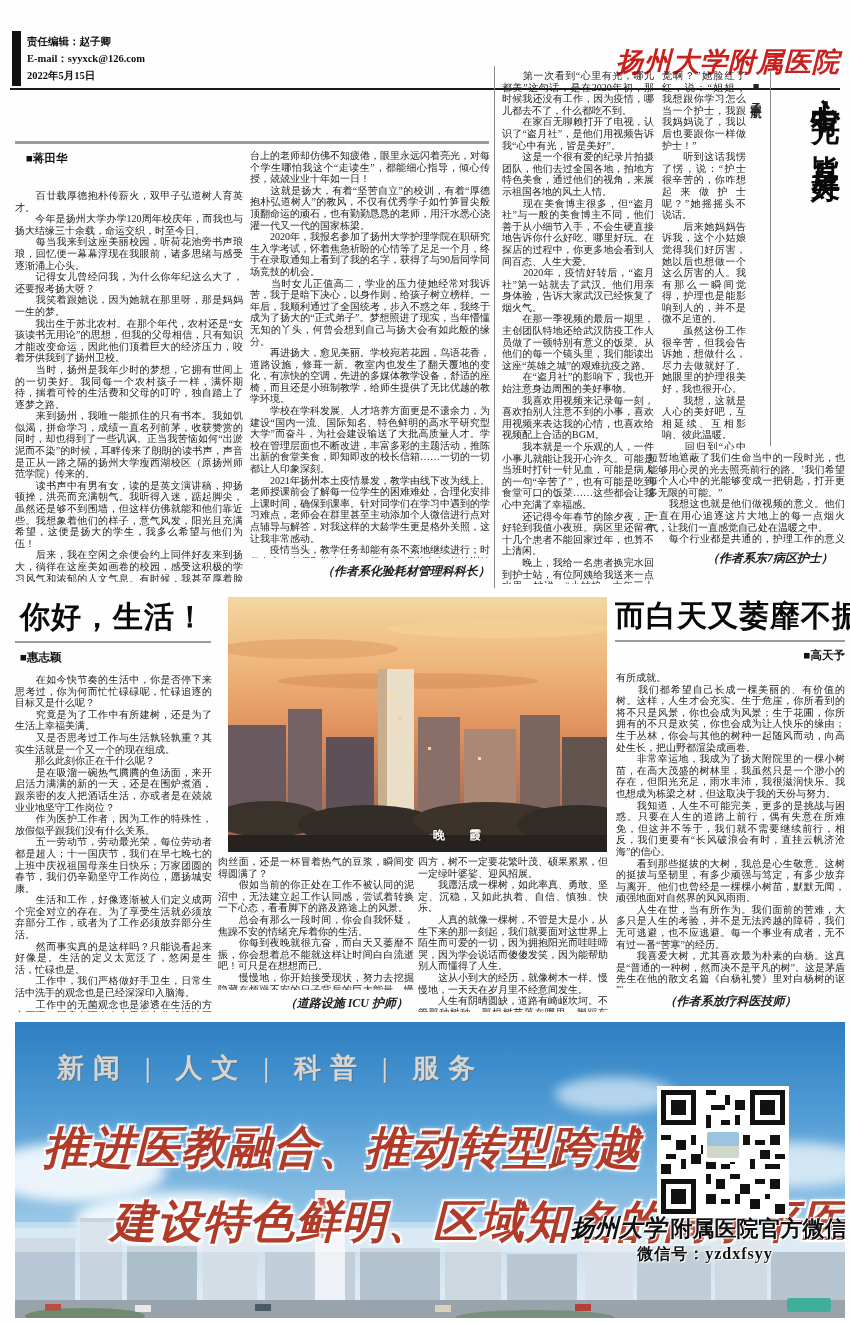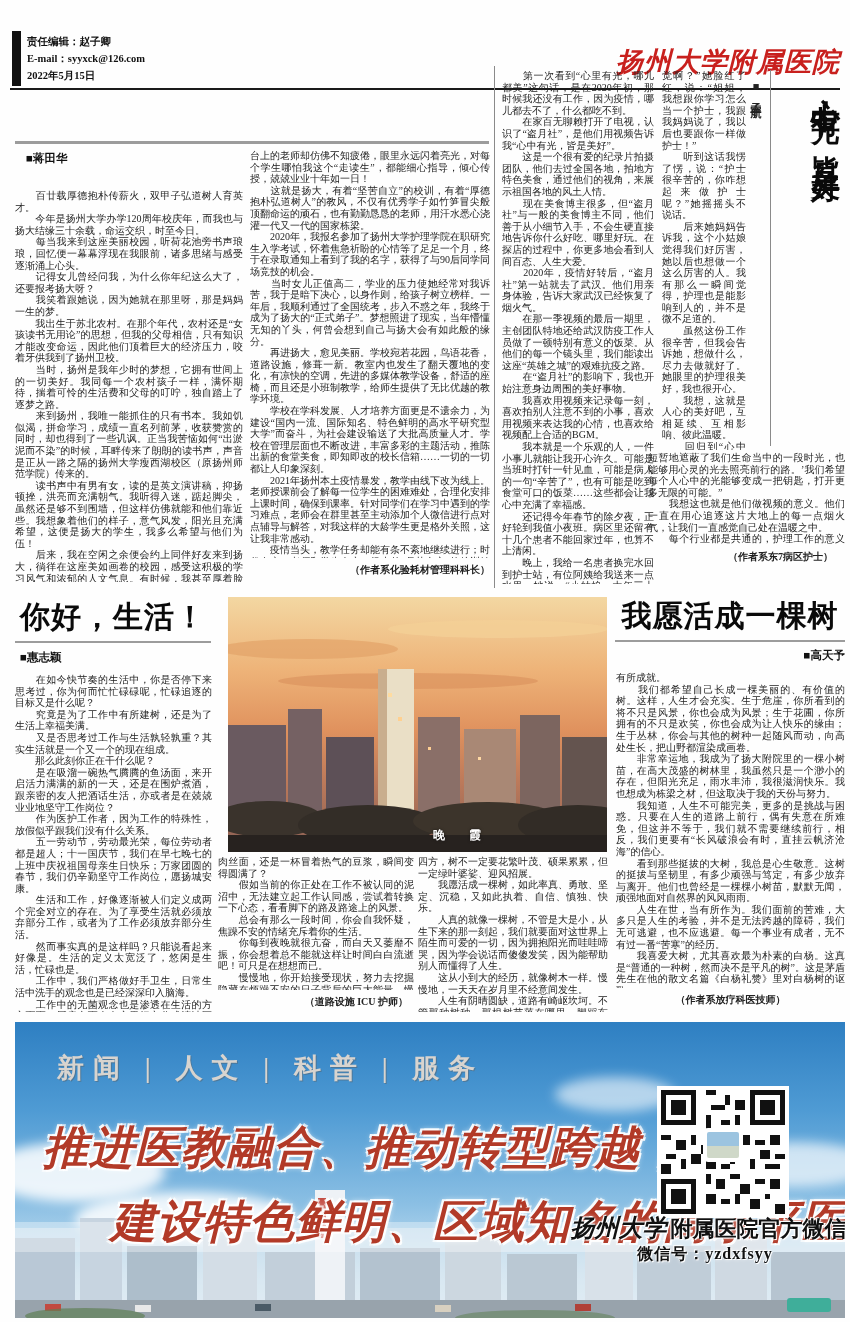--- a/index.html
+++ b/index.html
@@ -10,21 +10,21 @@
   .hdr-info{position:absolute;left:27px;top:33px;font-size:10.5px;font-weight:bold;line-height:17px;color:#111;}
   .masthead{position:absolute;left:280px;top:36px;white-space:nowrap;}
   .masthead .big{font-size:38px;font-weight:bold;letter-spacing:16px;color:#0a0a0a;}
   .masthead .ed{font-size:13px;font-weight:bold;vertical-align:14px;letter-spacing:1px;}
   .brand{position:absolute;right:10px;top:44px;font-size:27px;font-weight:bold;color:#c8201d;
          font-style:italic;letter-spacing:1px;}
   .hdr-rule{position:absolute;left:10px;top:88px;width:830px;height:2px;background:#1a1a1a;}
   
   .col{position:absolute;font-size:10px;line-height:11.6px;text-align:justify;
        white-space:pre-line;overflow:hidden;color:#222;}
-  .attrib{position:absolute;font-size:10px;font-weight:bold;color:#222;}
+  .attrib{position:absolute;font-size:12px;font-style:italic;font-weight:bold;color:#222;}
   .byline{position:absolute;font-size:11.5px;font-weight:bold;color:#111;}
   .rule-grey{position:absolute;height:3px;background:#9c9c9c;}
   .vdiv{position:absolute;width:1px;background:#8a8a8a;}
   
   .headline1{position:absolute;left:16px;top:88px;width:474px;font-size:40px;font-weight:bold;
              letter-spacing:2px;color:#0a0a0a;white-space:nowrap;}
   
   .vtitle{position:absolute;left:778px;top:74px;height:178px;width:68px;
           writing-mode:vertical-rl;font-size:29px;font-weight:bold;letter-spacing:6px;color:#0a0a0a;}
   .vbyline{position:absolute;left:748px;top:80px;writing-mode:vertical-rl;
@@ -199,21 +199,21 @@
     </svg>
     <div class="photo-caption">晚　霞</div>
   </div>
 
   <div class="col" style="left:418px;top:856px;width:190px;height:156px;">四方，树不一定要花繁叶茂、硕果累累，但一定绿叶婆娑、迎风招展。
 　　我愿活成一棵树，如此率真、勇敢、坚定、沉稳，又如此执着、自信、慎独、快乐。
 　　人真的就像一棵树，不管是大是小，从生下来的那一刻起，我们就要面对这世界上陌生而可爱的一切，因为拥抱阳光而哇哇啼哭，因为学会说话而傻傻发笑，因为能帮助别人而懂得了人生。
 　　这从小到大的经历，就像树木一样。慢慢地，一天天在岁月里不经意间发生。
 　　人生有阴晴圆缺，道路有崎岖坎坷。不管那种树种、那根树苗落在哪里，脚踩车压、手摇虫蛀，树，面对的何止风雨，更有你意想不到的挫折。
 　　人和树一样，都希望自己有一个好的生长环境，但这一切，又怎会以人的意志为转移。树要长得好、长得快，当离不开施肥、修剪，而人生也要不断地历练方能</div>
-  <div class="headline2" style="left:615px;top:596px;width:230px;text-align:center;">我愿活成一棵树</div>
+  <div class="headline2" style="left:615px;top:596px;width:230px;text-align:center;">而白天又萎靡不振</div>
   <div class="rule-grey" style="left:615px;top:640px;width:230px;height:2px;"></div>
   <div class="byline" style="left:615px;top:648px;width:230px;text-align:right;">■高天予</div>
   <div class="col" style="left:616px;top:672px;width:229px;height:316px;">有所成就。
 　　我们都希望自己长成一棵美丽的、有价值的树。这样，人生才会充实。生于危崖，你所看到的将不只是风景，你也会成为风景；生于花圃，你所拥有的不只是欢笑，你也会成为让人快乐的缘由；生于丛林，你会与其他的树种一起随风而动，向高处生长，把山野都渲染成画卷。
 　　非常幸运地，我成为了扬大附院里的一棵小树苗，在高大茂盛的树林里，我虽然只是一个渺小的存在，但阳光充足，雨水丰沛，我很滋润快乐。我也想成为栋梁之材，但这取决于我的天份与努力。
 　　我知道，人生不可能完美，更多的是挑战与困惑。只要在人生的道路上前行，偶有失意在所难免，但这并不等于，我们就不需要继续前行，相反，我们更要有“长风破浪会有时，直挂云帆济沧海”的信心。
 　　看到那些挺拔的大树，我总是心生敬意。这树的挺拔与坚韧里，有多少顽强与笃定，有多少放弃与离开。他们也曾经是一棵棵小树苗，默默无闻，顽强地面对自然界的风风雨雨。
 　　人生在世，当有所作为。我们面前的苦难，大多只是人生的考验，并不是无法跨越的障碍，我们无可逃避，也不应逃避。每一个事业有成者，无不有过一番“苦寒”的经历。
 　　我喜爱大树，尤其喜欢最为朴素的白杨。这真是“普通的一种树，然而决不是平凡的树”。这是茅盾先生在他的散文名篇《白杨礼赞》里对白杨树的讴歌。
 　　他用挺拔的白杨树象征西北广大的抗日军民和中华民族不屈不挠的斗争精神。其实不仅是白杨树，其他一切的树种又何尝不是普通而又不平凡呢！

